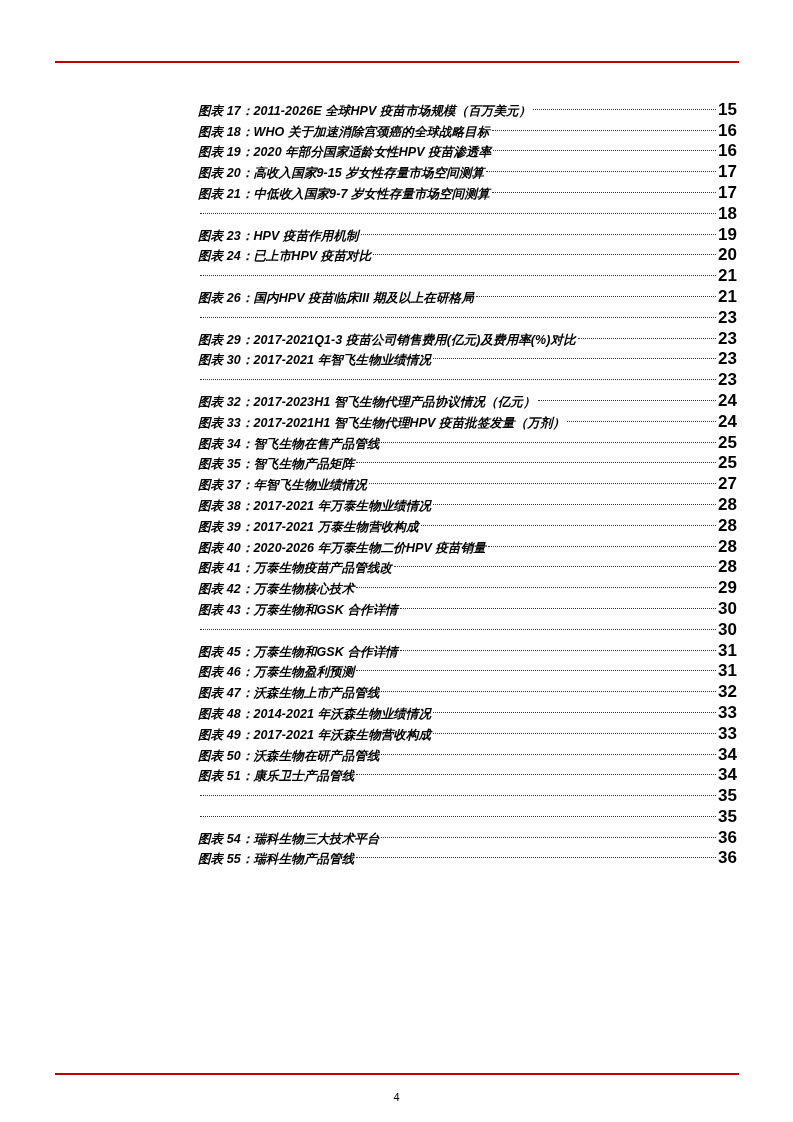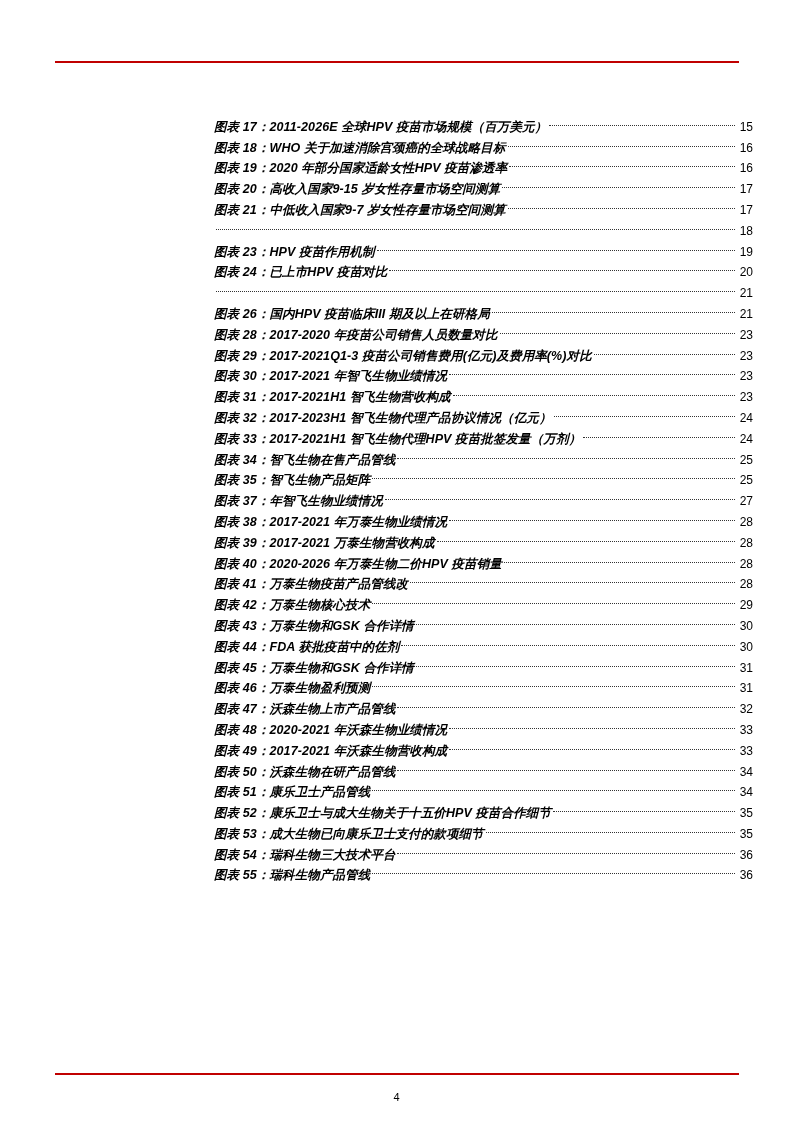--- a/index.html
+++ b/index.html
@@ -23,21 +23,21 @@
       background: #C00000;
     }
     .rule.top { top: 61px; }
     .rule.bottom { top: 1073px; }
 
     .toc {
       position: absolute;
       left: 198px;
       top: 94px;
       width: 539px;
-      margin: 16px;
+      margin: 0;
       padding: 0;
       list-style: none;
     }
     .toc-row {
       display: flex;
       align-items: baseline;
       height: 20.8px;
       line-height: 20.8px;
       font-size: 12.5px;
       white-space: nowrap;
@@ -62,23 +62,23 @@
     .toc-dots::after {
       content: "";
       position: absolute;
       left: 0;
       right: 0;
       bottom: 5px;
       border-bottom: 1px dotted #333333;
     }
     .toc-page {
       flex: 0 0 auto;
-      font-size: 12px;
-      font-weight: normal;
-      text-align: right;
+      font-size: 17px;
+      font-weight: bold;
+      text-align: left;
       min-width: 16px;
     }
     .page-number {
       position: absolute;
       top: 1091px;
       left: 0;
       width: 793px;
       text-align: center;
       font-size: 11px;
       font-family: "Liberation Sans", sans-serif;
@@ -132,36 +132,34 @@
     <li class="toc-row">
       <span class="toc-dots"></span>
       <span class="toc-page">21</span>
     </li>
     <li class="toc-row">
       <span class="toc-title"><span class="toc-prefix">图表 26：</span><span>国内HPV 疫苗临床III 期及以上在研格局</span></span>
       <span class="toc-dots"></span>
       <span class="toc-page">21</span>
     </li>
     <li class="toc-row">
-      <span class="toc-title"><span class="toc-prefix">图表 28：</span><span>2017-2020 年疫苗公司销售人员数量对比</span></span>
       <span class="toc-dots"></span>
       <span class="toc-page">23</span>
     </li>
     <li class="toc-row">
       <span class="toc-title"><span class="toc-prefix">图表 29：</span><span>2017-2021Q1-3 疫苗公司销售费用(亿元)及费用率(%)对比</span></span>
       <span class="toc-dots"></span>
       <span class="toc-page">23</span>
     </li>
     <li class="toc-row">
       <span class="toc-title"><span class="toc-prefix">图表 30：</span><span>2017-2021 年智飞生物业绩情况</span></span>
       <span class="toc-dots"></span>
       <span class="toc-page">23</span>
     </li>
     <li class="toc-row">
-      <span class="toc-title"><span class="toc-prefix">图表 31：</span><span>2017-2021H1 智飞生物营收构成</span></span>
       <span class="toc-dots"></span>
       <span class="toc-page">23</span>
     </li>
     <li class="toc-row">
       <span class="toc-title"><span class="toc-prefix">图表 32：</span><span>2017-2023H1 智飞生物代理产品协议情况（亿元）</span></span>
       <span class="toc-dots"></span>
       <span class="toc-page">24</span>
     </li>
     <li class="toc-row">
       <span class="toc-title"><span class="toc-prefix">图表 33：</span><span>2017-2021H1 智飞生物代理HPV 疫苗批签发量（万剂）</span></span>
@@ -207,66 +205,63 @@
       <span class="toc-title"><span class="toc-prefix">图表 42：</span><span>万泰生物核心技术</span></span>
       <span class="toc-dots"></span>
       <span class="toc-page">29</span>
     </li>
     <li class="toc-row">
       <span class="toc-title"><span class="toc-prefix">图表 43：</span><span>万泰生物和GSK 合作详情</span></span>
       <span class="toc-dots"></span>
       <span class="toc-page">30</span>
     </li>
     <li class="toc-row">
-      <span class="toc-title"><span class="toc-prefix">图表 44：</span><span>FDA 获批疫苗中的佐剂</span></span>
       <span class="toc-dots"></span>
       <span class="toc-page">30</span>
     </li>
     <li class="toc-row">
       <span class="toc-title"><span class="toc-prefix">图表 45：</span><span>万泰生物和GSK 合作详情</span></span>
       <span class="toc-dots"></span>
       <span class="toc-page">31</span>
     </li>
     <li class="toc-row">
       <span class="toc-title"><span class="toc-prefix">图表 46：</span><span>万泰生物盈利预测</span></span>
       <span class="toc-dots"></span>
       <span class="toc-page">31</span>
     </li>
     <li class="toc-row">
       <span class="toc-title"><span class="toc-prefix">图表 47：</span><span>沃森生物上市产品管线</span></span>
       <span class="toc-dots"></span>
       <span class="toc-page">32</span>
     </li>
     <li class="toc-row">
-      <span class="toc-title"><span class="toc-prefix">图表 48：</span><span>2020-2021 年沃森生物业绩情况</span></span>
+      <span class="toc-title"><span class="toc-prefix">图表 48：</span><span>2014-2021 年沃森生物业绩情况</span></span>
       <span class="toc-dots"></span>
       <span class="toc-page">33</span>
     </li>
     <li class="toc-row">
       <span class="toc-title"><span class="toc-prefix">图表 49：</span><span>2017-2021 年沃森生物营收构成</span></span>
       <span class="toc-dots"></span>
       <span class="toc-page">33</span>
     </li>
     <li class="toc-row">
       <span class="toc-title"><span class="toc-prefix">图表 50：</span><span>沃森生物在研产品管线</span></span>
       <span class="toc-dots"></span>
       <span class="toc-page">34</span>
     </li>
     <li class="toc-row">
       <span class="toc-title"><span class="toc-prefix">图表 51：</span><span>康乐卫士产品管线</span></span>
       <span class="toc-dots"></span>
       <span class="toc-page">34</span>
     </li>
     <li class="toc-row">
-      <span class="toc-title"><span class="toc-prefix">图表 52：</span><span>康乐卫士与成大生物关于十五价HPV 疫苗合作细节</span></span>
       <span class="toc-dots"></span>
       <span class="toc-page">35</span>
     </li>
     <li class="toc-row">
-      <span class="toc-title"><span class="toc-prefix">图表 53：</span><span>成大生物已向康乐卫士支付的款项细节</span></span>
       <span class="toc-dots"></span>
       <span class="toc-page">35</span>
     </li>
     <li class="toc-row">
       <span class="toc-title"><span class="toc-prefix">图表 54：</span><span>瑞科生物三大技术平台</span></span>
       <span class="toc-dots"></span>
       <span class="toc-page">36</span>
     </li>
     <li class="toc-row">
       <span class="toc-title"><span class="toc-prefix">图表 55：</span><span>瑞科生物产品管线</span></span>

